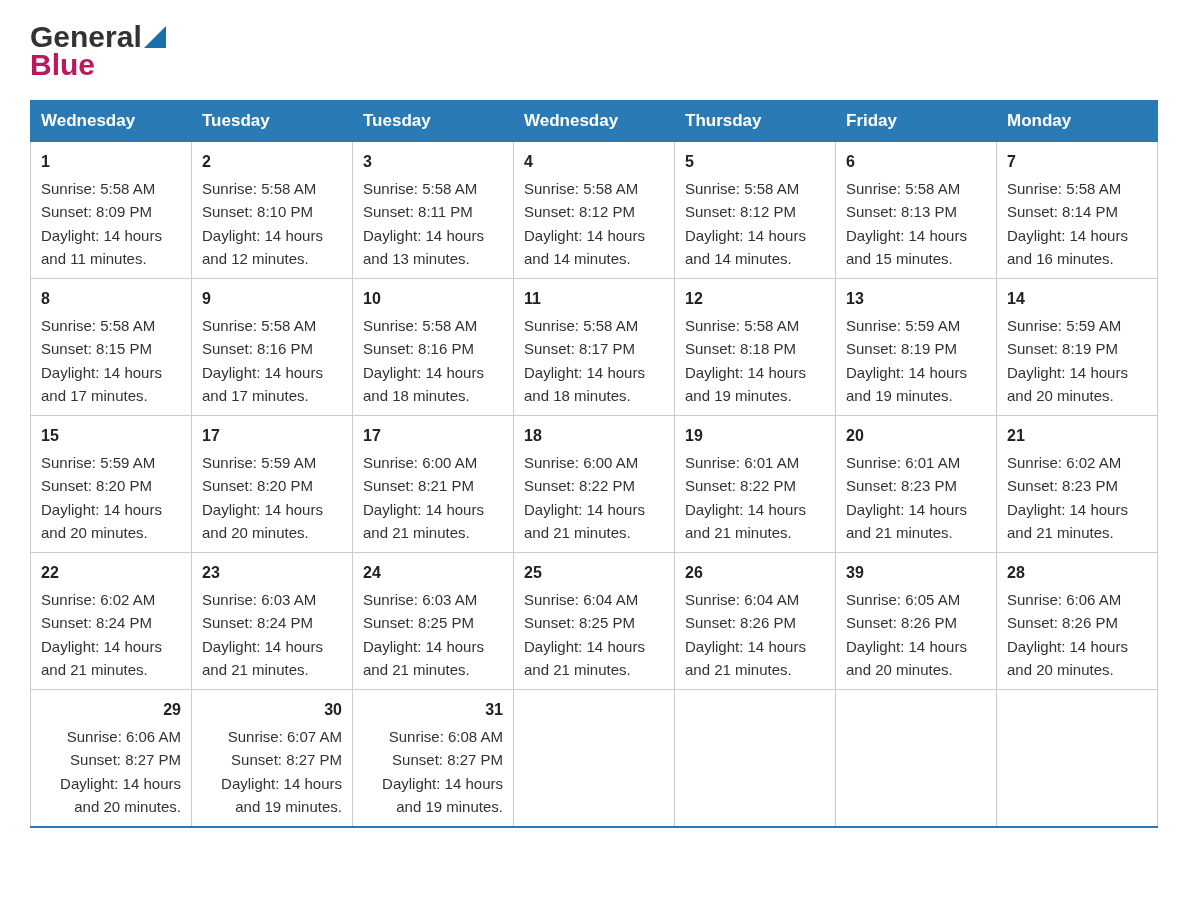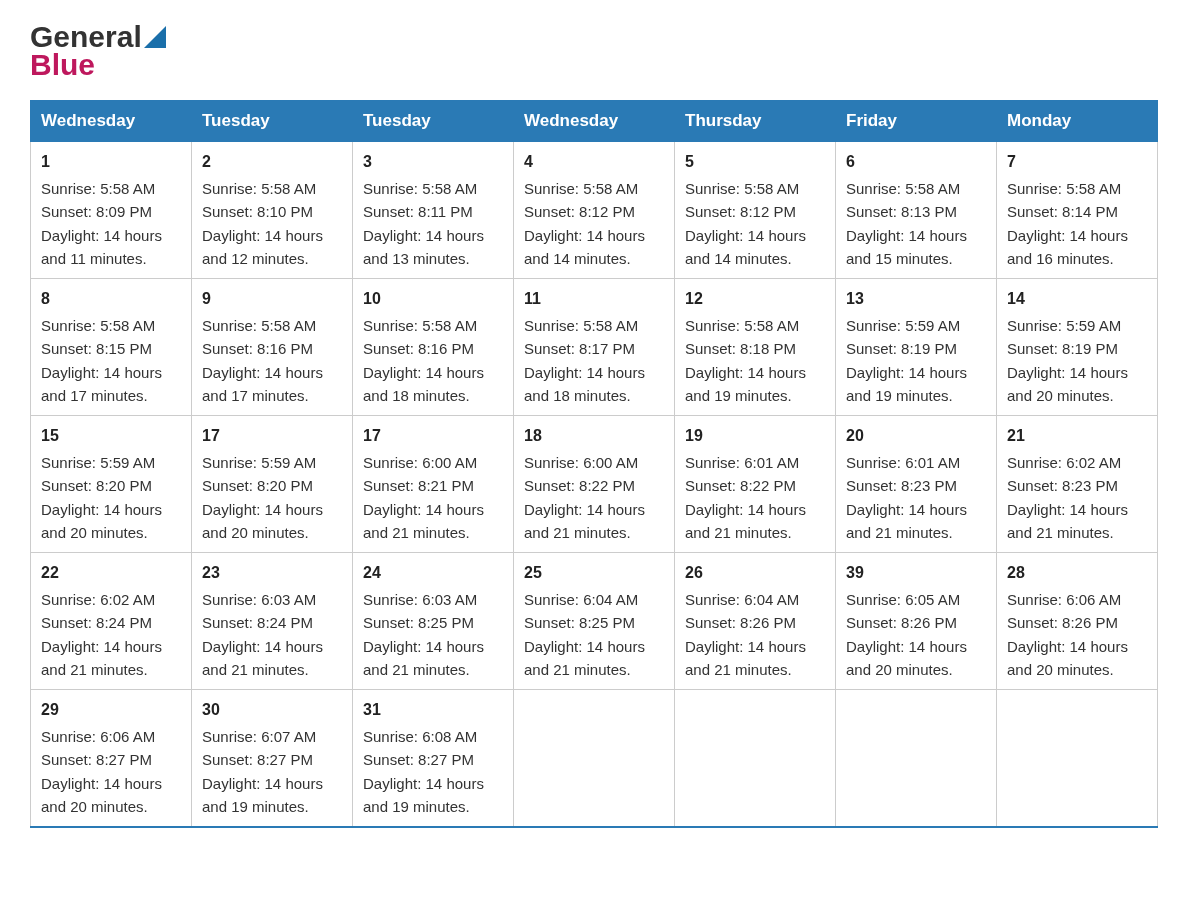--- a/index.html
+++ b/index.html
@@ -70,20 +70,21 @@
       display: block;
       margin-bottom: 3px;
     }
     tbody tr td .day-info {
       font-size: 15px;
       color: #333;
       line-height: 1.55;
     }
     tbody tr:last-child td {
       border-bottom: 2px solid #2a7ab5;
+      text-align: right;
     }
     tbody tr td:empty {
       background: #fff;
     }
   </style>
 </head>
 <body>
 
 <div class="header-area">
   <div class="logo-wrapper">

